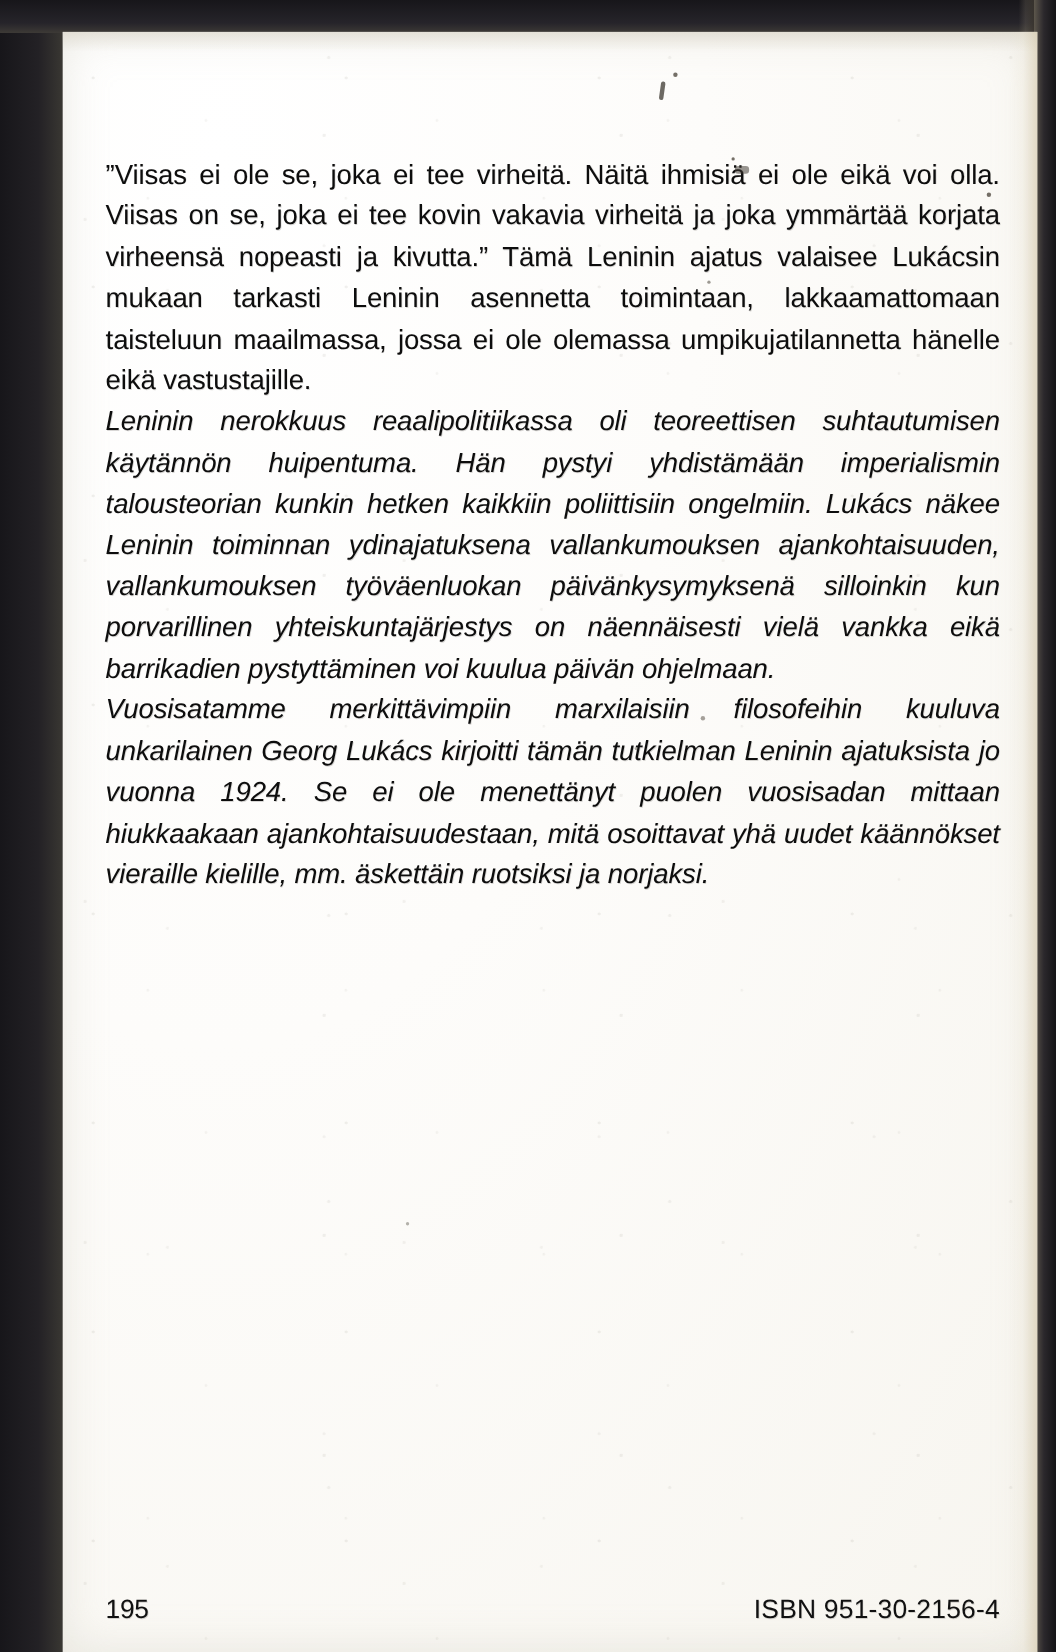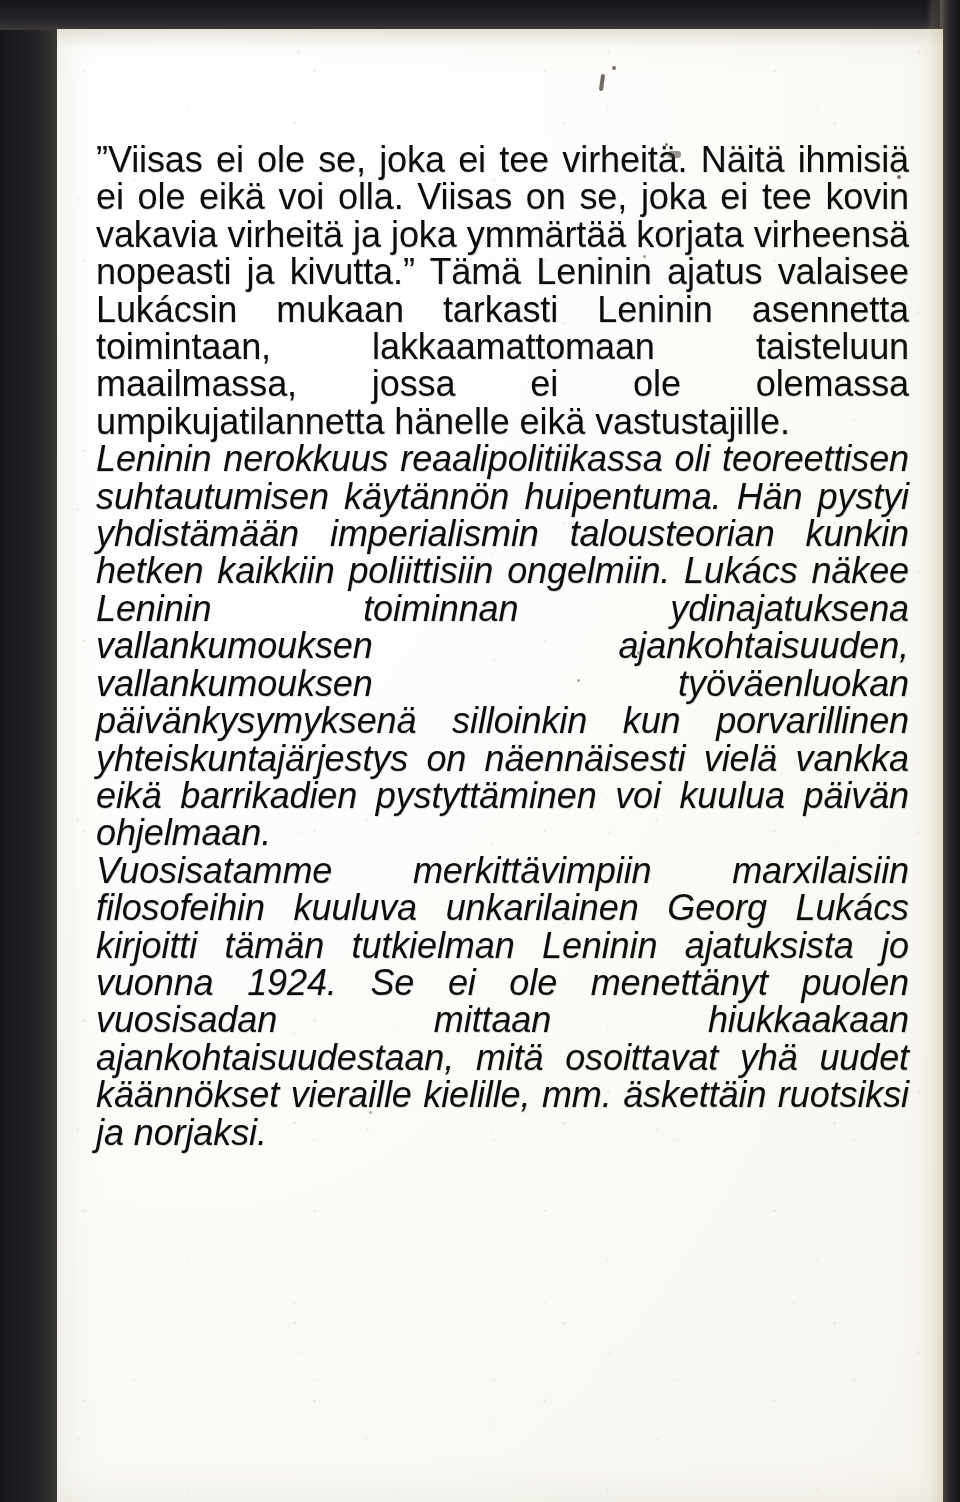--- a/index.html
+++ b/index.html
@@ -85,21 +85,21 @@
     pointer-events: none;
   }
 
   
   .blurb {
     position: absolute;
     left: 39px;
     top: 112px;
     width: 813px;
     color: #0d0d0d;
-    font-size: 36px;
+    font-size: 25px;
     line-height: 37.4px;
     text-align: justify;
     letter-spacing: -0.1px;
     -webkit-font-smoothing: none;
   }
   .blurb p {
     margin: 0;
     text-align: justify;
     text-align-last: left;
   }
@@ -163,15 +163,19 @@
     <div class="smudge" style="left:543px; top:45px; width:4px; height:17px; transform:rotate(8deg); border-radius:2px;"></div>
     <div class="speck" style="left:555px; top:37px; width:4px; height:4px;"></div>
     <div class="speck" style="left:608px; top:114px; width:3px; height:3px;"></div>
     <div class="smudge" style="left:611px; top:122px; width:13px; height:7px; border-radius:3px; opacity:.7;"></div>
     <div class="speck" style="left:840px; top:146px; width:4px; height:4px;"></div>
     <div class="speck" style="left:586px; top:226px; width:3px; height:3px; opacity:.6;"></div>
     <div class="speck" style="left:580px; top:622px; width:4px; height:4px; opacity:.55;"></div>
     <div class="speck" style="left:520px; top:650px; width:3px; height:3px; opacity:.5;"></div>
     <div class="speck" style="left:312px; top:1082px; width:3px; height:3px; opacity:.45;"></div>
 
+    <div class="footer">
+      <span class="pageno">195</span>
+      <span class="isbn">ISBN 951-30-2156-4</span>
+    </div>
 
   </div>
 </div>
 
 </body></html>

